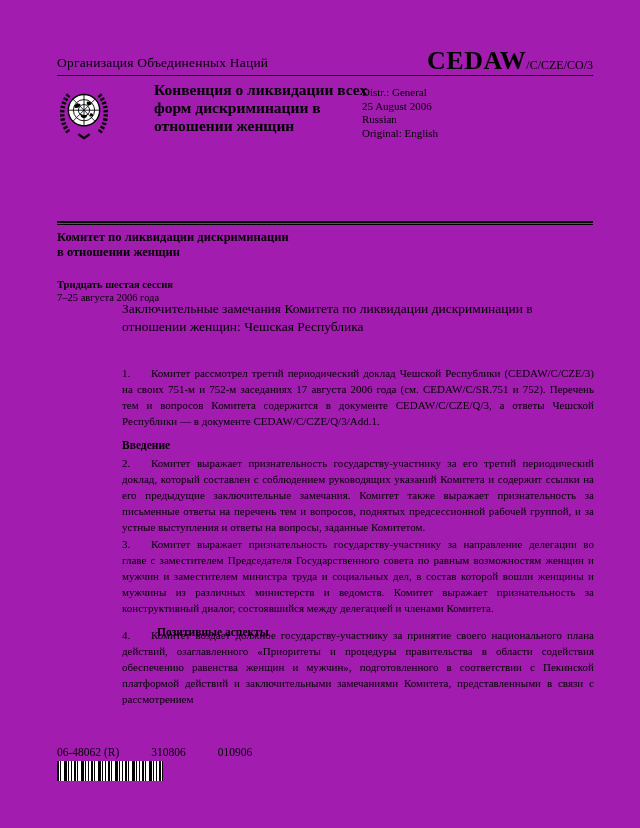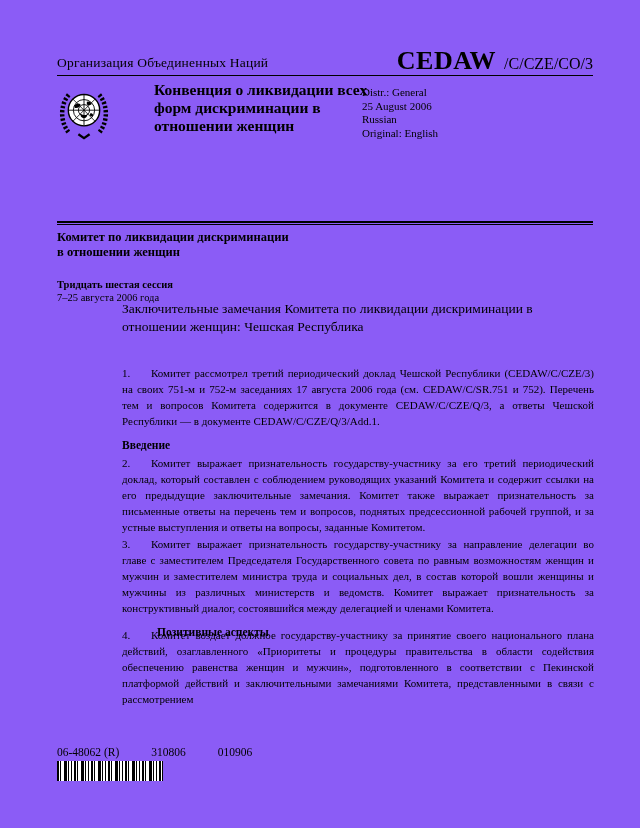--- a/index.html
+++ b/index.html
@@ -1,35 +1,35 @@
 <!DOCTYPE html>
 <html><head>
 <meta charset="utf-8">
 <style>
   html,body{margin:0;padding:0;background:#e8e8e8;}
   .page{
     position:relative;
     width:640px;height:828px;
     margin:0 auto;
-    background:#8b5cf6;
+    background:#a21caf;
     font-family:"Liberation Serif", serif;
     color:#000;
     overflow:hidden;
   }
   
   .org-name{
     position:absolute;left:57px;top:55px;
     font-size:13.5px;letter-spacing:.2px;
   }
   .doc-symbol{
     position:absolute;right:47px;top:46px;
     white-space:nowrap;
   }
   .doc-symbol .main{font-size:26px;letter-spacing:.5px;font-weight:bold;}
-  .doc-symbol .suffix{font-size:16px;margin-left:8px;}
+  .doc-symbol .suffix{font-size:12px;}
   .rule-thin{
     position:absolute;left:57px;width:536px;top:75px;
     border-top:1.5px solid #000;height:0;
   }
   
   .emblem{position:absolute;left:56px;top:85px;width:56px;height:56px;}
   .conv-title{
     position:absolute;left:122px;top:81px;width:235px;
     font-size:15.5px;font-weight:bold;line-height:18px;margin-left:32px;
   }

